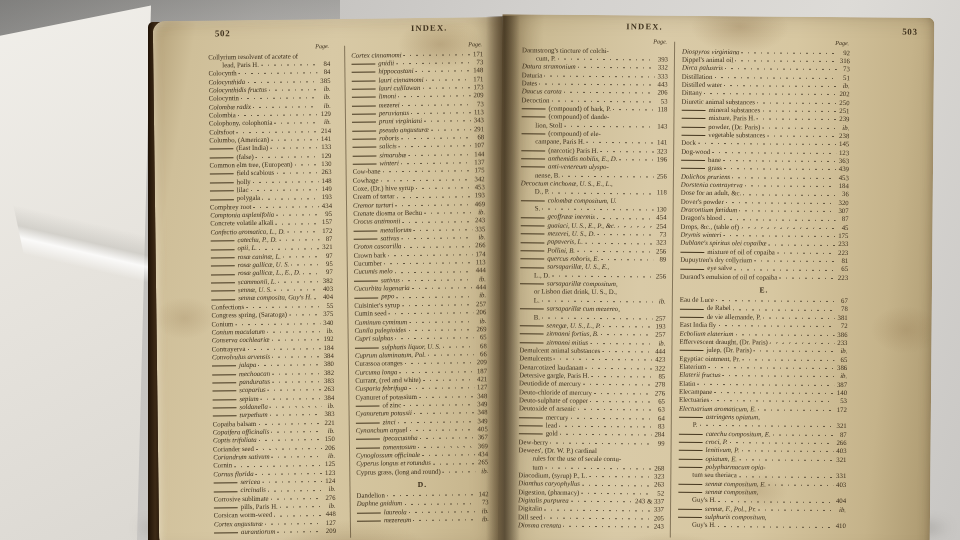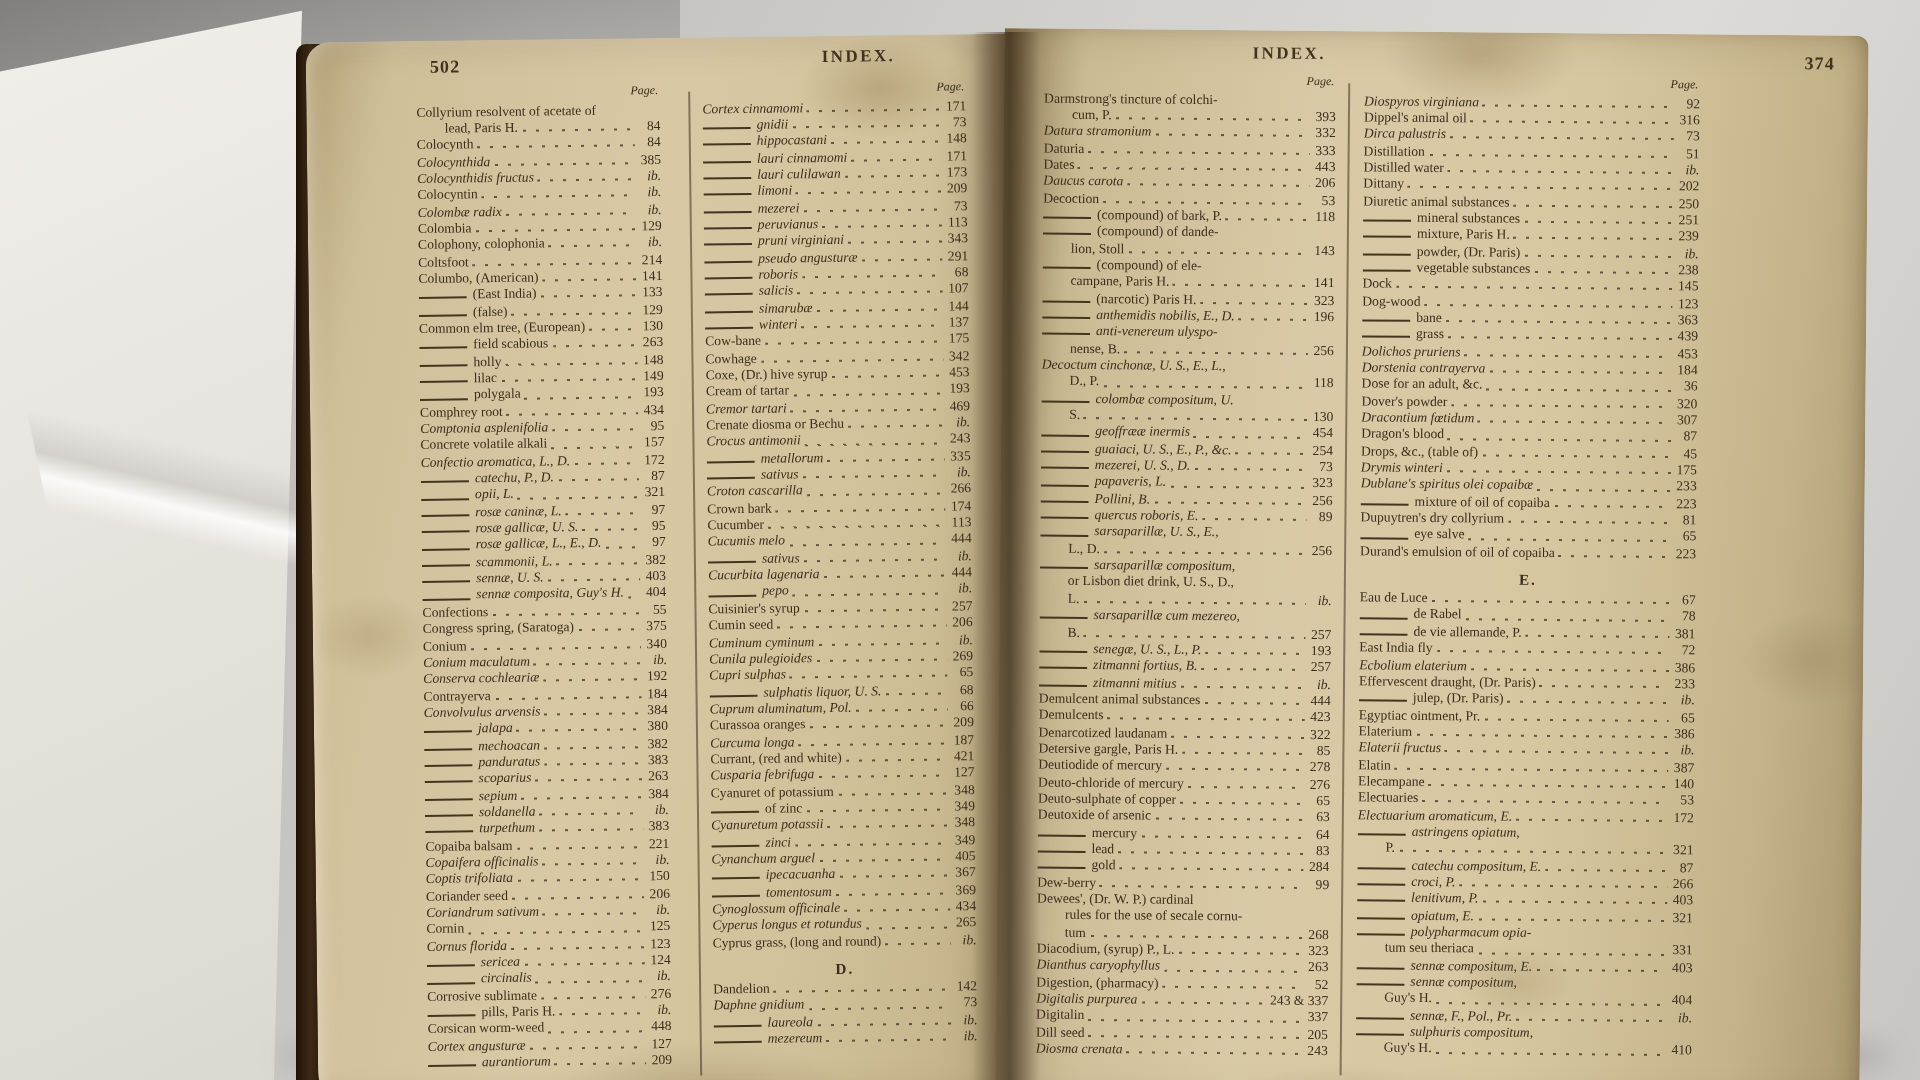--- a/index.html
+++ b/index.html
@@ -706,21 +706,21 @@
               <span class="t">mezereum</span>
               <span class="leader"></span>
               <span class="pg-num it">ib.</span>
             </div>
           </div>
       </div>
     </div>
 
     <div class="page page-right">
       <div class="rhead" style="left:124px;top:6px;">INDEX.</div>
-      <div class="folio" style="left:400px;top:9px;">374</div>
+      <div class="folio" style="left:400px;top:9px;">503</div>
       <div class="rule" style="left:172px;top:26px;height:496px;"></div>
       <div class="col" style="left:20px;top:23px;width:146px;height:505px;">
         <div class="pg-label">Page.</div>
         <div>
             <div class="row">
               <span class="t">Darmstrong's tincture of colchi-</span>
             </div>
             <div class="row cont">
               <span class="t">cum, P.</span>
               <span class="leader"></span>

